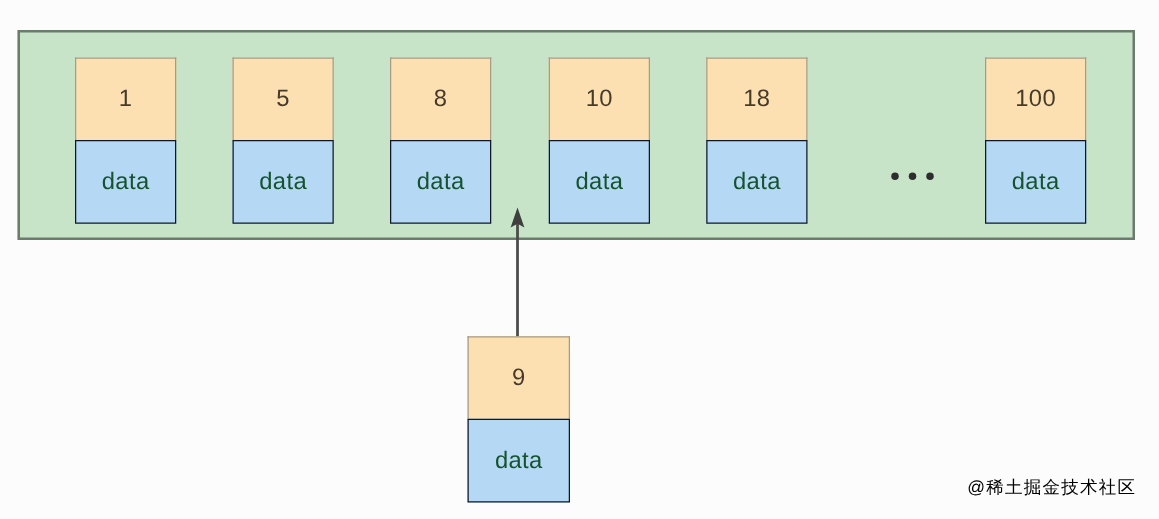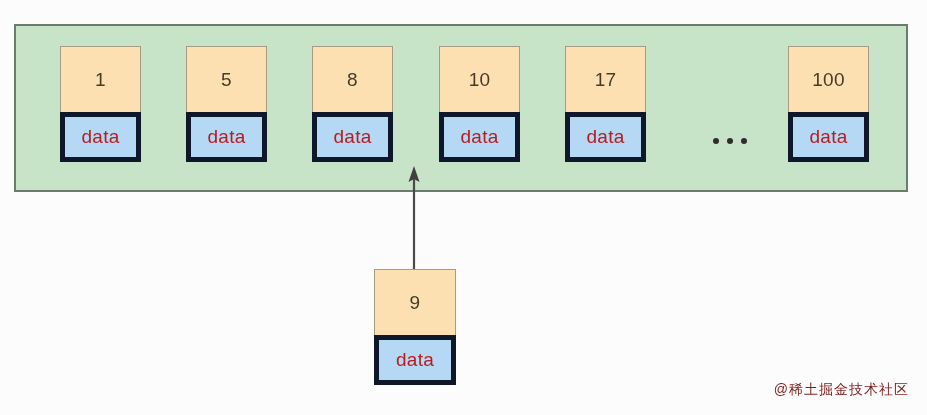--- a/index.html
+++ b/index.html
@@ -57,24 +57,24 @@
   .node .cell-value {
     top: 0;
     height: 67px;
     background: #fce0b2;
     border: 1px solid #a89b84;
     border-bottom: none;
     color: #463a2a;
   }
   .node .cell-data {
     top: 66px;
-    height: 50px;
+    height: 67px;
     background: #b5d9f5;
-    border: 5px solid #0f172a;
-    color: #b91c1c;
+    border: 1px solid #0f172a;
+    color: #14532d;
   }
 
   
   .ellipsis {
     position: absolute;
     left: 697px;
     top: 104px;
     width: 34px;
     height: 22px;
     display: flex;
@@ -108,21 +108,21 @@
     width: 32px;
     height: 116px;
     pointer-events: none;
   }
 
   
   .watermark {
     position: absolute;
     right: 18px;
     bottom: 16px;
-    color: #7f1d1d;
+    color: #000000;
     font-size: 14px;
     letter-spacing: 1px;
     white-space: nowrap;
   }
 </style>
 </head>
 <body>
 
 <div id="diagram-root">
 
@@ -142,21 +142,21 @@
       <div class="cell cell-value">8</div>
       <div class="cell cell-data">data</div>
     </div>
 
     <div class="node" style="left:423px; top:20px;">
       <div class="cell cell-value">10</div>
       <div class="cell cell-data">data</div>
     </div>
 
     <div class="node" style="left:549px; top:20px;">
-      <div class="cell cell-value">17</div>
+      <div class="cell cell-value">18</div>
       <div class="cell cell-data">data</div>
     </div>
 
     <div class="ellipsis">
       <span class="dot"></span>
       <span class="dot"></span>
       <span class="dot"></span>
     </div>
 
     <div class="node" style="left:772px; top:20px;text-align:center;">

